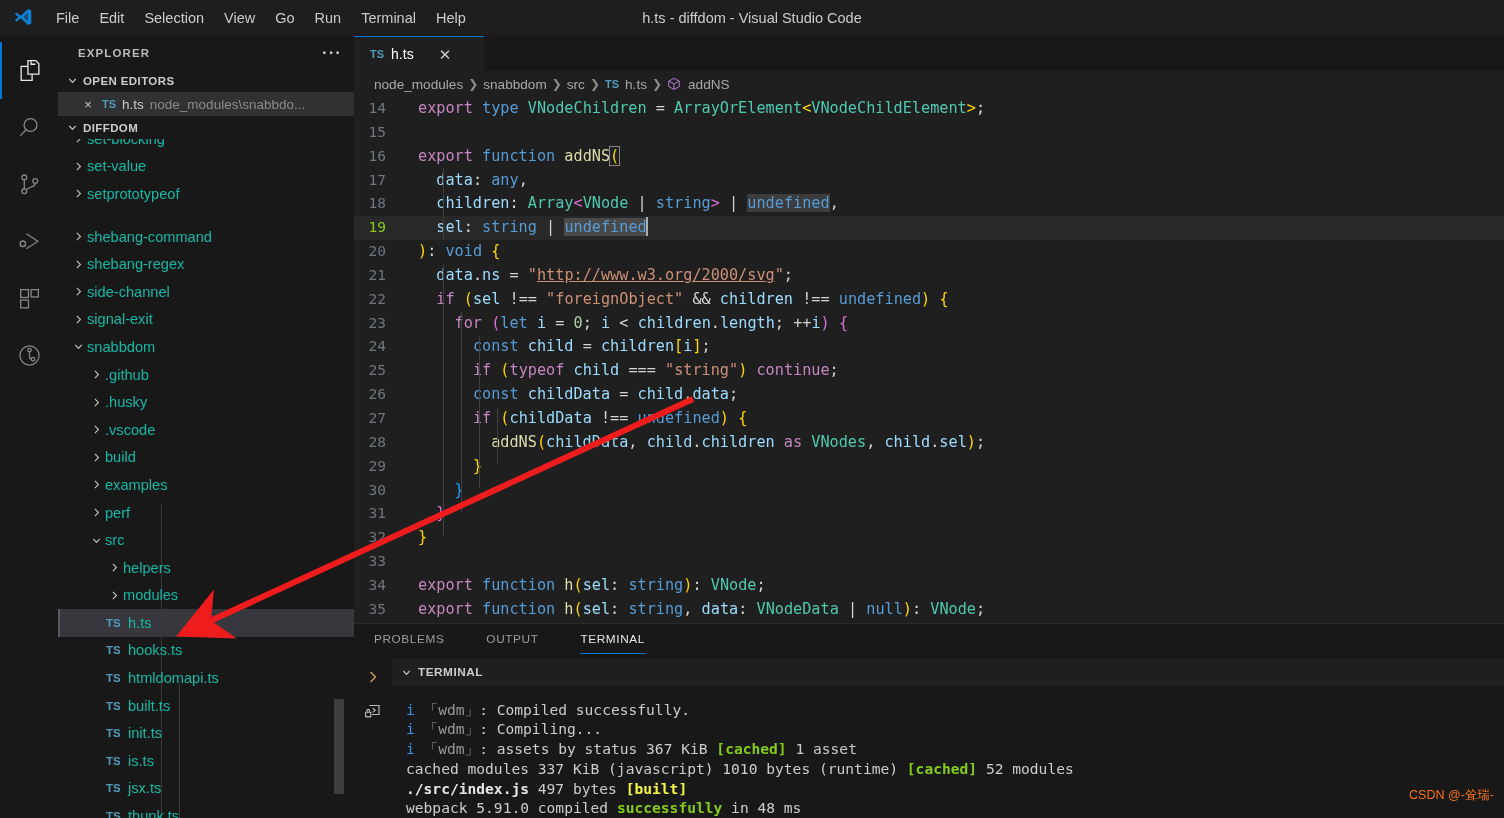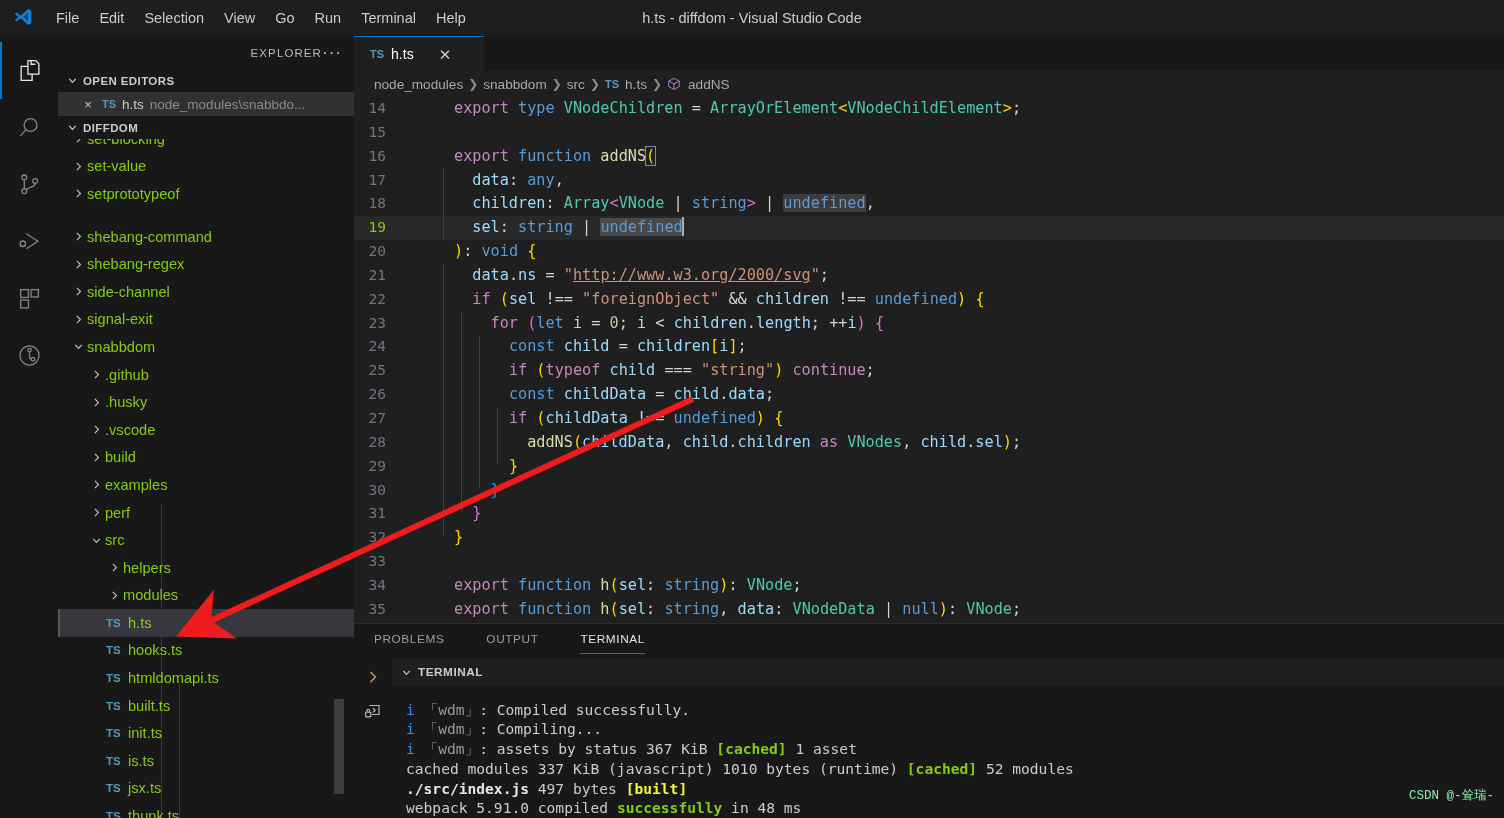--- a/index.html
+++ b/index.html
@@ -48,21 +48,21 @@
   }
 
   
   .sidebar {
     width: 296px; flex: 0 0 296px; background: #181818;
     display: flex; flex-direction: column; position: relative;
     overflow: hidden;
   }
   .sb-header {
     height: 33px; flex: 0 0 33px; display: flex; align-items: center;
-    padding: 0 12px 0 20px; justify-content: flex-end;
+    padding: 0 12px 0 20px; justify-content: space-between; font-weight: bold;
   }
   .sb-title { color: #bbbbbb; font-size: 11.5px; letter-spacing: 1.1px; text-transform: uppercase; }
   .sb-more { color: #cccccc; font-size: 17px; line-height: 10px; cursor: pointer; letter-spacing:1px;}
 
   .section-head {
     height: 23px; display: flex; align-items: center; gap: 3px;
     padding-left: 6px; cursor: pointer;
   }
   .section-head .label {
     color: #cccccc; font-size: 11.5px; font-weight: bold; letter-spacing: 0.4px; text-transform: uppercase;
@@ -82,21 +82,21 @@
   .tree-inner { position: absolute; top: -14px; left:0; right:0; }
   .row {
     height: 27.6px; display: flex; align-items: center; cursor: pointer;
     white-space: nowrap; position: relative;
   }
   .row.selected { background: #37373d; }
   .row.selected::before{
     content:''; position:absolute; left:0; top:0; bottom:0; width:2px; background:#5a5a5a;
   }
   .row .tw { width: 17px; display:inline-flex; align-items:center; justify-content:center; color:#c5c5c5; flex:0 0 17px;}
-  .row .fname { color: #84cc16; font-size: 14.6px; }
+  .row .fname { color: #14b8a6; font-size: 14.6px; }
   .row .ts { color: #519aba; font-size: 11.5px; font-weight: bold; width: 22px; flex:0 0 22px; text-align:left;}
   .guide { position:absolute; top:0; bottom:0; width:1px; background:#3a3a3a; }
 
   .sb-scrollbar {
     position: absolute; right: 10px; top: 560px; width: 10px; height: 95px;
     background: rgba(121,121,121,0.4); border-radius: 0;
   }
 
   
   .main { flex: 1 1 auto; display: flex; flex-direction: column; min-width: 0; background:#1f1f1f;}
@@ -121,21 +121,21 @@
   .bc-ts { color: #519aba; font-size: 11px; font-weight: bold; margin-right:2px; }
   .bc-sym { color: #b180d7; font-size: 13px; margin-right:3px; }
 
   
   .editor { flex: 1 1 auto; position: relative; overflow: hidden; background: #1f1f1f; min-height:0; }
   .code {
     font-family: "DejaVu Sans Mono", monospace; font-size: 15.2px; line-height: 23.85px;
     position: absolute; top: 0; left: 0; right: 0;
     white-space: pre;
   }
-  .cline { height: 23.85px; display: flex; align-items: flex-start; position: relative; gap: 36px; }
+  .cline { height: 23.85px; display: flex; align-items: flex-start; position: relative; }
   .cline.active { background: #282828; }
   .lnum {
     width: 54px; flex: 0 0 54px; text-align: right; padding-right: 22px;
     color: #6e7681; font-family: "DejaVu Sans Mono", monospace; font-size: 14.5px;
   }
   .cline.active .lnum { color: #84cc16; }
   .ctext { flex: 1 1 auto; padding-left: 10px; overflow: hidden; }
 
   
   .kw   { color: #c586c0; }  
@@ -180,22 +180,22 @@
   .t-dim   { color: #999999; }
   .t-green { color: #84cc16; font-weight: bold; }
   .t-yellow{ color: #f5f543; font-weight: bold; }
   .t-white { color: #e5e5e5; font-weight: bold; }
 
   
   .arrow-svg { position: absolute; left: 0; top: 0; width: 1504px; height: 818px; pointer-events: none; }
 
   
   .watermark {
-    position: absolute; right: 10px; bottom: 14px; color: #86efac; font-size: 12.5px;
-    font-family: Liberation Mono, monospace; pointer-events:none;
+    position: absolute; right: 10px; bottom: 14px; color: #f97316; font-size: 12.5px;
+    font-family: Liberation Sans, sans-serif; pointer-events:none;
   }
 </style>
 </head>
 <body>
 
 <div id="app">
 
   <div class="titlebar">
     <div class="vs-logo">
       <svg width="22" height="22" viewBox="0 0 24 24">

